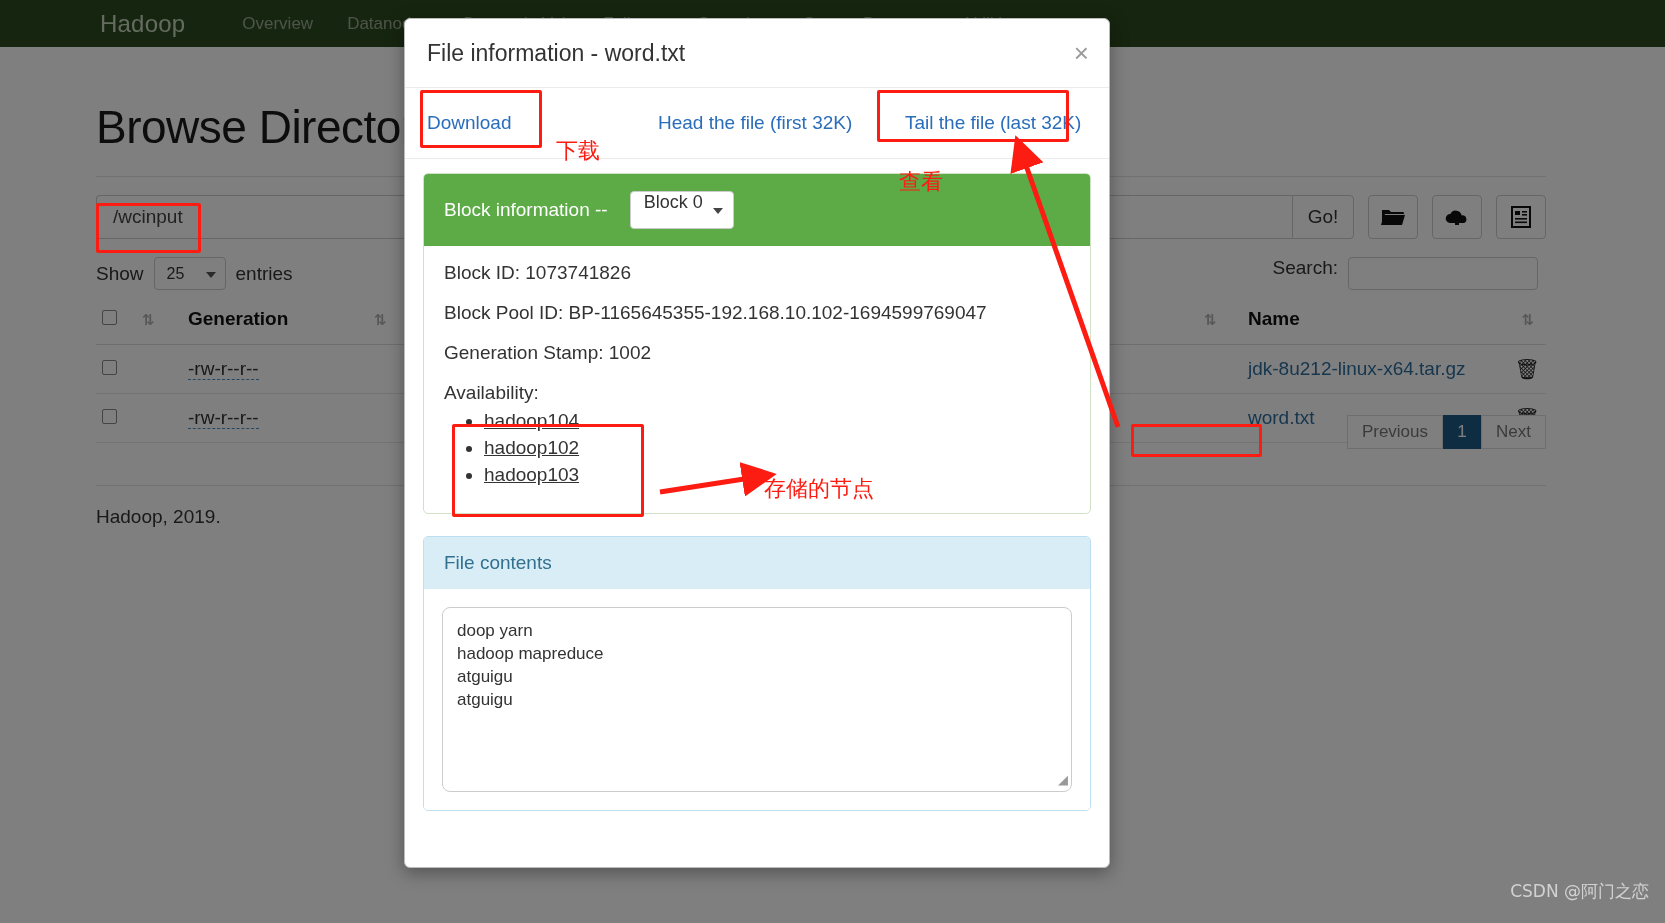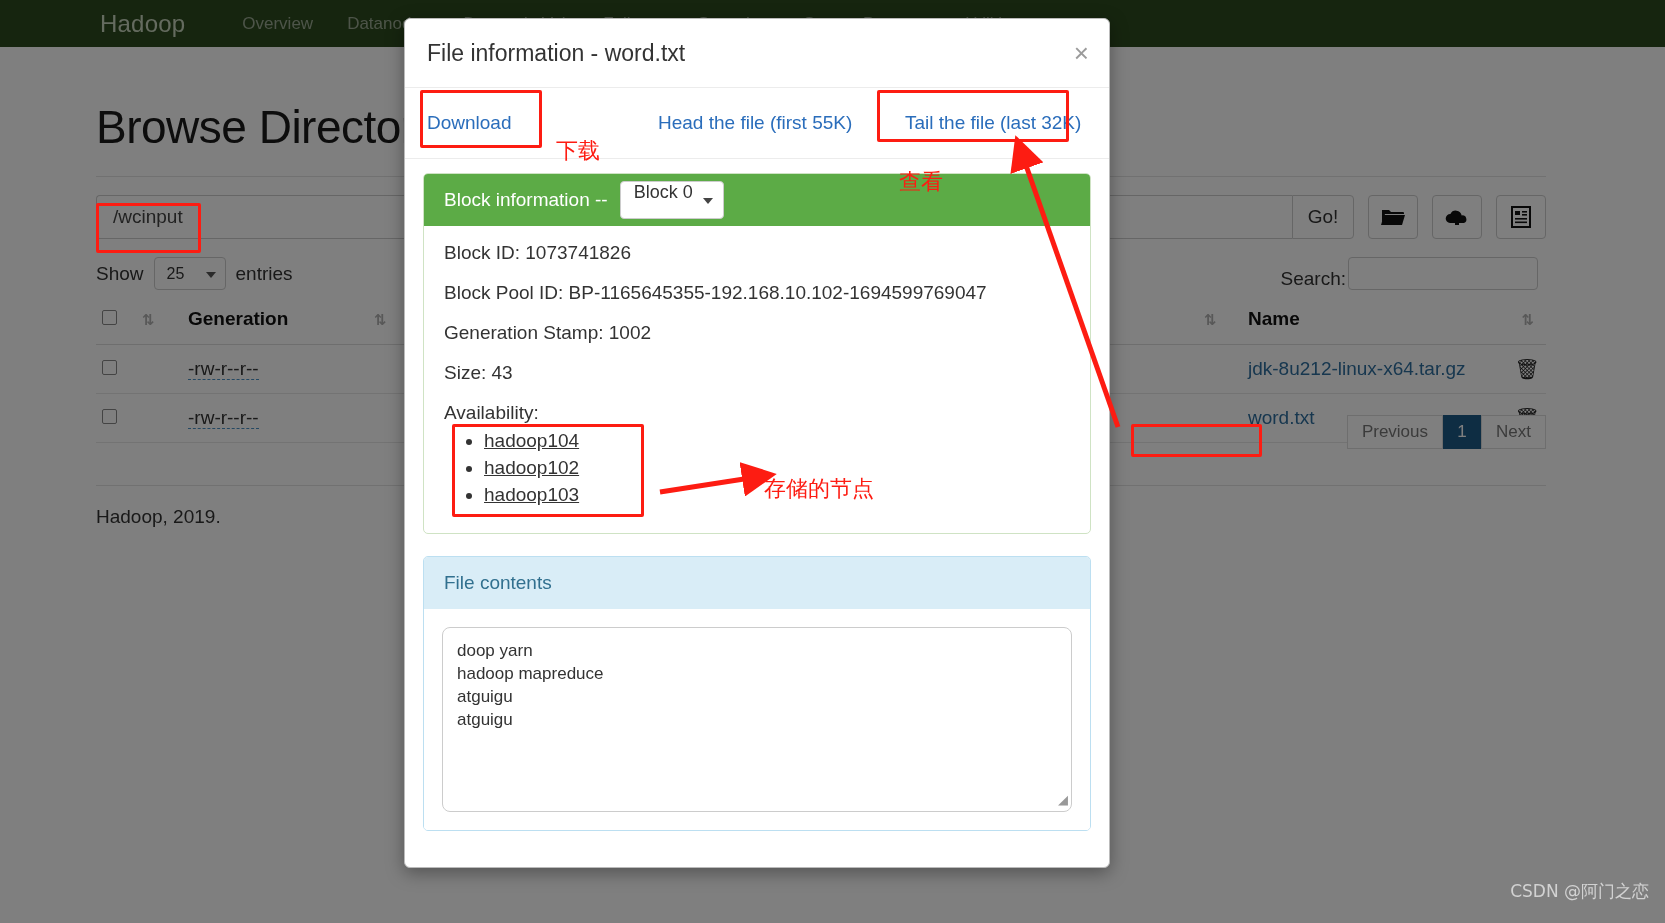--- a/index.html
+++ b/index.html
@@ -59,21 +59,21 @@
 
   .tablemeta { display:flex; align-items:center; justify-content:space-between; margin:18px 8px 8px 0; }
   .show-entries { font-size:19px; color:#333; display:flex; align-items:center; gap:10px; }
   .sel {
     height:33px; border:1px solid #ccc; border-radius:4px; background:#fff;
     font-size:16px; color:#333; padding:0 26px 0 12px; position:relative;
     display:flex; align-items:center; min-width:72px;
   }
   .sel .chev { position:absolute; right:9px; top:50%; width:0;height:0;margin-top:-2px;
     border-left:5px solid transparent;border-right:5px solid transparent;border-top:6px solid #555; }
-  .search-wrap { font-size:19px; color:#333; display:flex; align-items:flex-end; gap:2px; }
+  .search-wrap { font-size:19px; color:#333; display:flex; align-items:flex-start; gap:10px; }
   .search-input { width:190px; height:33px; border:1px solid #ccc; border-radius:4px; background:#fff; }
 
   table.files { width:100%; border-collapse:collapse; font-size:19px; }
   table.files th {
     text-align:left; font-weight:bold; color:#111; padding:10px 6px 14px 6px;
     border-bottom:1px solid #ddd; white-space:nowrap;
   }
   table.files td { padding:12px 6px; border-bottom:1px solid #e6e6e6; color:#222; }
   .sortico { color:#b0b0b0; font-size:15px; padding:0 6px; }
   .cellbox { width:15px;height:15px;border:1px solid #888; border-radius:2px; background:#fff; display:inline-block; }
@@ -107,22 +107,22 @@
     display:flex; align-items:center; padding:0 20px; position:relative;
   }
   .act-link { color:#2a6dbb; font-size:19px; }
   .act-dl { position:absolute; left:22px; }
   .act-head { position:absolute; left:253px; }
   .act-tail { position:absolute; left:500px; }
 
   .modal-body { padding:14px 18px 0 18px; }
   .panel-green { border:1px solid #cfe3c4; border-radius:5px; overflow:hidden; }
   .panel-green-head {
-    background:#5cab46; padding:12px 20px; display:flex; align-items:center; gap:0;
-    color:#fff; font-size:19px; height:52px;
+    background:#5cab46; padding:12px 20px; display:flex; align-items:center; gap:10px;
+    color:#fff; font-size:19px; height:72px;
   }
   .blk-select {
     margin-left:12px; background:#fff; border:1px solid #ccc; border-radius:4px;
     height:38px; min-width:104px; padding:0 30px 0 13px; color:#333; font-size:18px;
     display:flex; position:relative;
   }
   .blk-select .chev { position:absolute; right:10px; top:50%; width:0;height:0;margin-top:-2px;
     border-left:5px solid transparent;border-right:5px solid transparent;border-top:6px solid #444; }
   .panel-green-body { padding:16px 20px 22px 20px; font-size:19px; color:#333; }
   .panel-green-body p { margin:0 0 18px 0; }
@@ -261,38 +261,37 @@
 <div id="overlay"></div>
 
 <div id="modal">
   <div class="modal-head">
     <span class="modal-title">File information - word.txt</span>
     <span class="modal-x">×</span>
   </div>
 
   <div class="modal-actions">
     <a class="act-link act-dl">Download</a>
-    <a class="act-link act-head">Head the file (first 55K)</a>
+    <a class="act-link act-head">Head the file (first 32K)</a>
     <a class="act-link act-tail">Tail the file (last 32K)</a>
   </div>
 
   <div class="modal-body">
     <div class="panel-green">
       <div class="panel-green-head">
         <span>Block information --</span>
         <span class="blk-select">
             <span>Block 0</span>
             <span class="chev"></span>
           </span>
       </div>
       <div class="panel-green-body">
         <p>Block ID: 1073741826</p>
         <p>Block Pool ID: BP-1165645355-192.168.10.102-1694599769047</p>
         <p>Generation Stamp: 1002</p>
-        <p>Size: 43</p>
         <p style="margin-bottom:4px">Availability:</p>
         <ul>
           <li>hadoop104</li>
           <li>hadoop102</li>
           <li>hadoop103</li>
         </ul>
       </div>
     </div>
 
     <div class="panel-blue">

